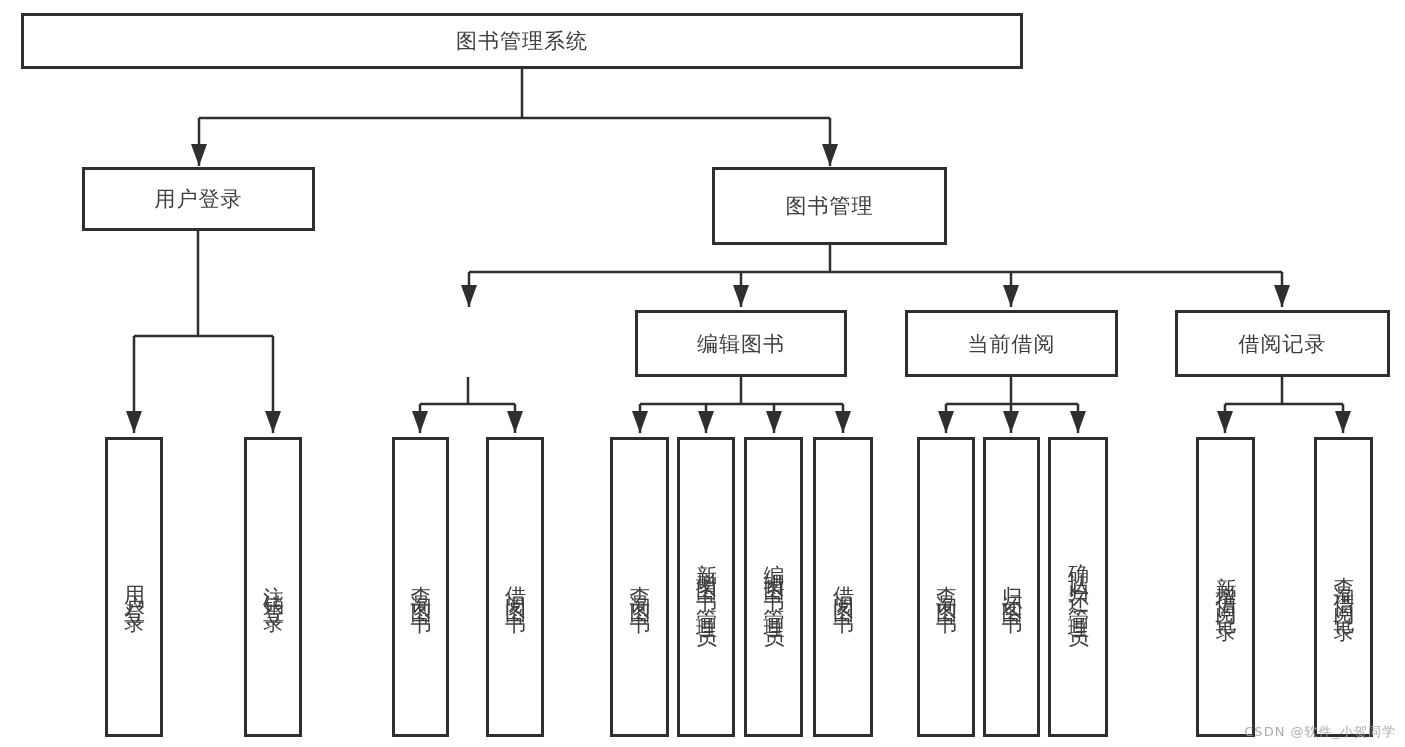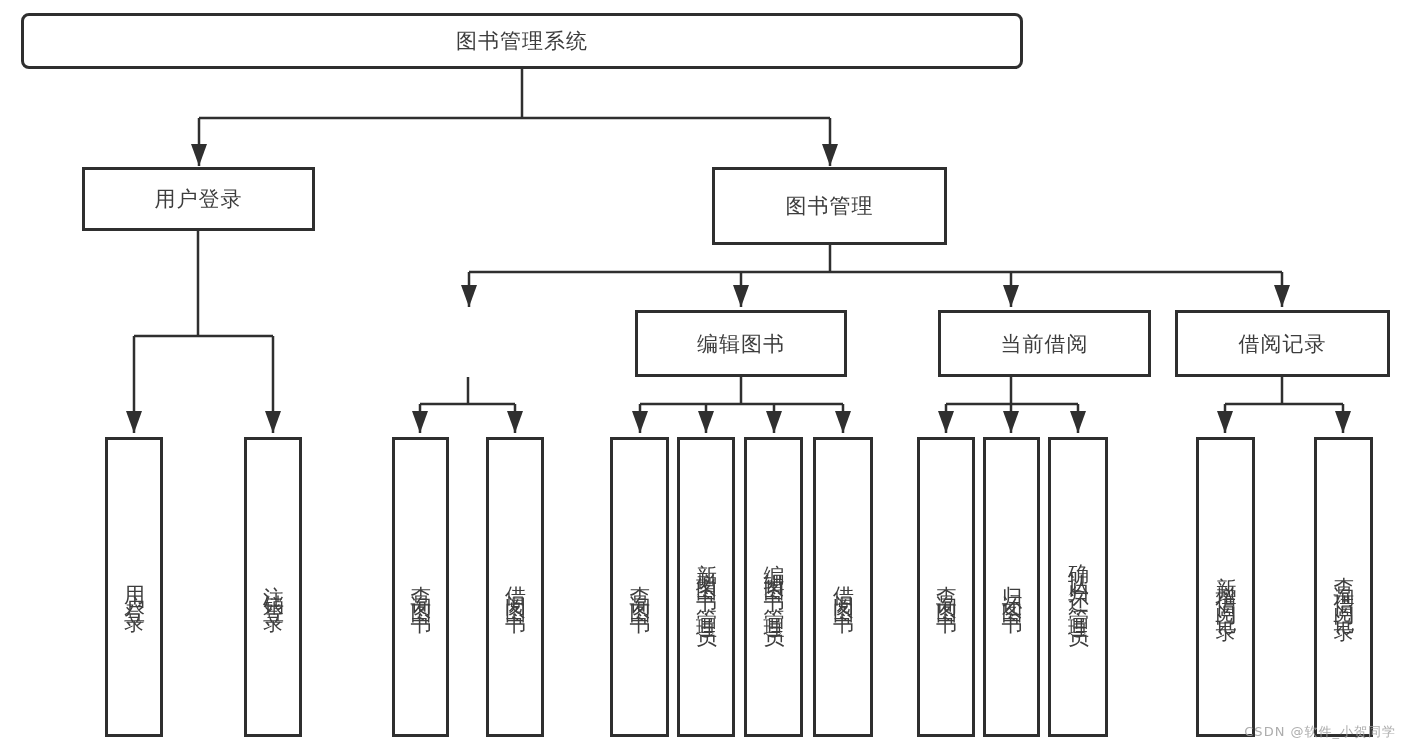--- a/index.html
+++ b/index.html
@@ -116,27 +116,27 @@
 
       <g>
         <path d="M1282,377 V404"></path>
         <path d="M1225,404 H1343"></path>
         <path d="M1225,404 V433" marker-end="url(#arrow)"></path>
         <path d="M1343,404 V433" marker-end="url(#arrow)"></path>
       </g>
     </g>
   </svg>
 
-  <div class="node hnode" style="left:21px; top:13px; width:1002px; height:56px;border-radius:8px;">图书管理系统</div>
+  <div class="node hnode" style="left:21px; top:13px; width:1002px; height:56px;">图书管理系统</div>
 
   <div class="node hnode" style="left:82px; top:167px; width:233px; height:64px;">用户登录</div>
   <div class="node hnode" style="left:712px; top:167px; width:235px; height:78px;">图书管理</div>
 
   <div class="node hnode" style="left:635px; top:310px; width:212px; height:67px;">编辑图书</div>
-  <div class="node hnode" style="left:905px; top:310px; width:213px; height:67px;margin-left:33px;">当前借阅</div>
+  <div class="node hnode" style="left:905px; top:310px; width:213px; height:67px;">当前借阅</div>
   <div class="node hnode" style="left:1175px; top:310px; width:215px; height:67px;">借阅记录</div>
 
   <div class="node vnode" style="left:105px; top:437px; width:58px; height:300px;">
     <span class="vtext">用户登录</span>
   </div>
   <div class="node vnode" style="left:244px; top:437px; width:58px; height:300px;">
     <span class="vtext">注销登录</span>
   </div>
 
   <div class="node vnode" style="left:392px; top:437px; width:57px; height:300px;">

